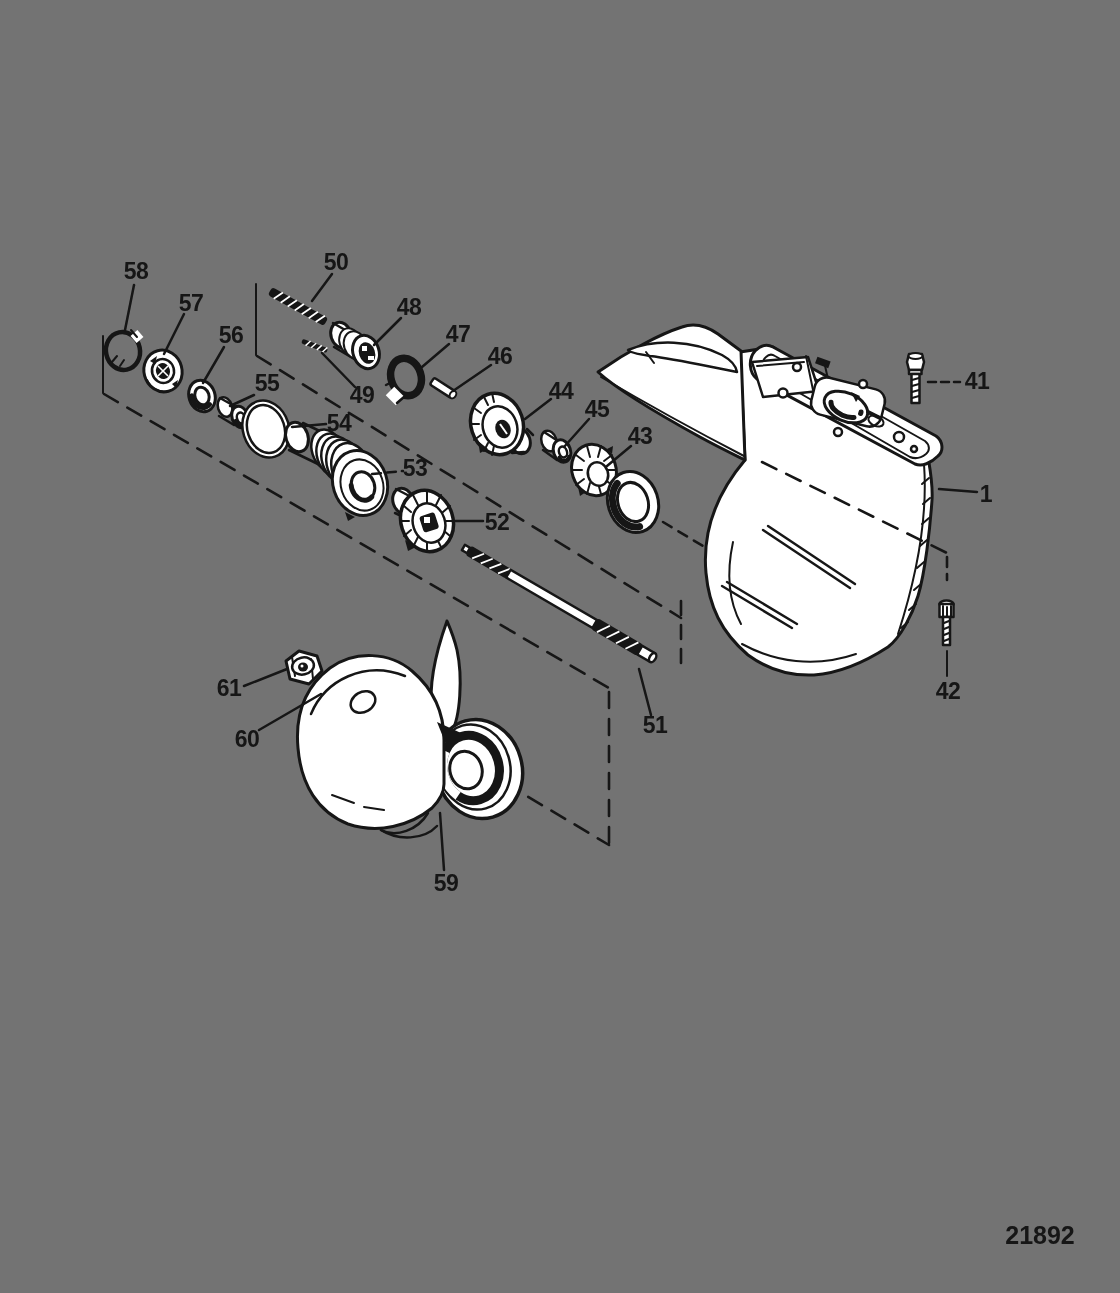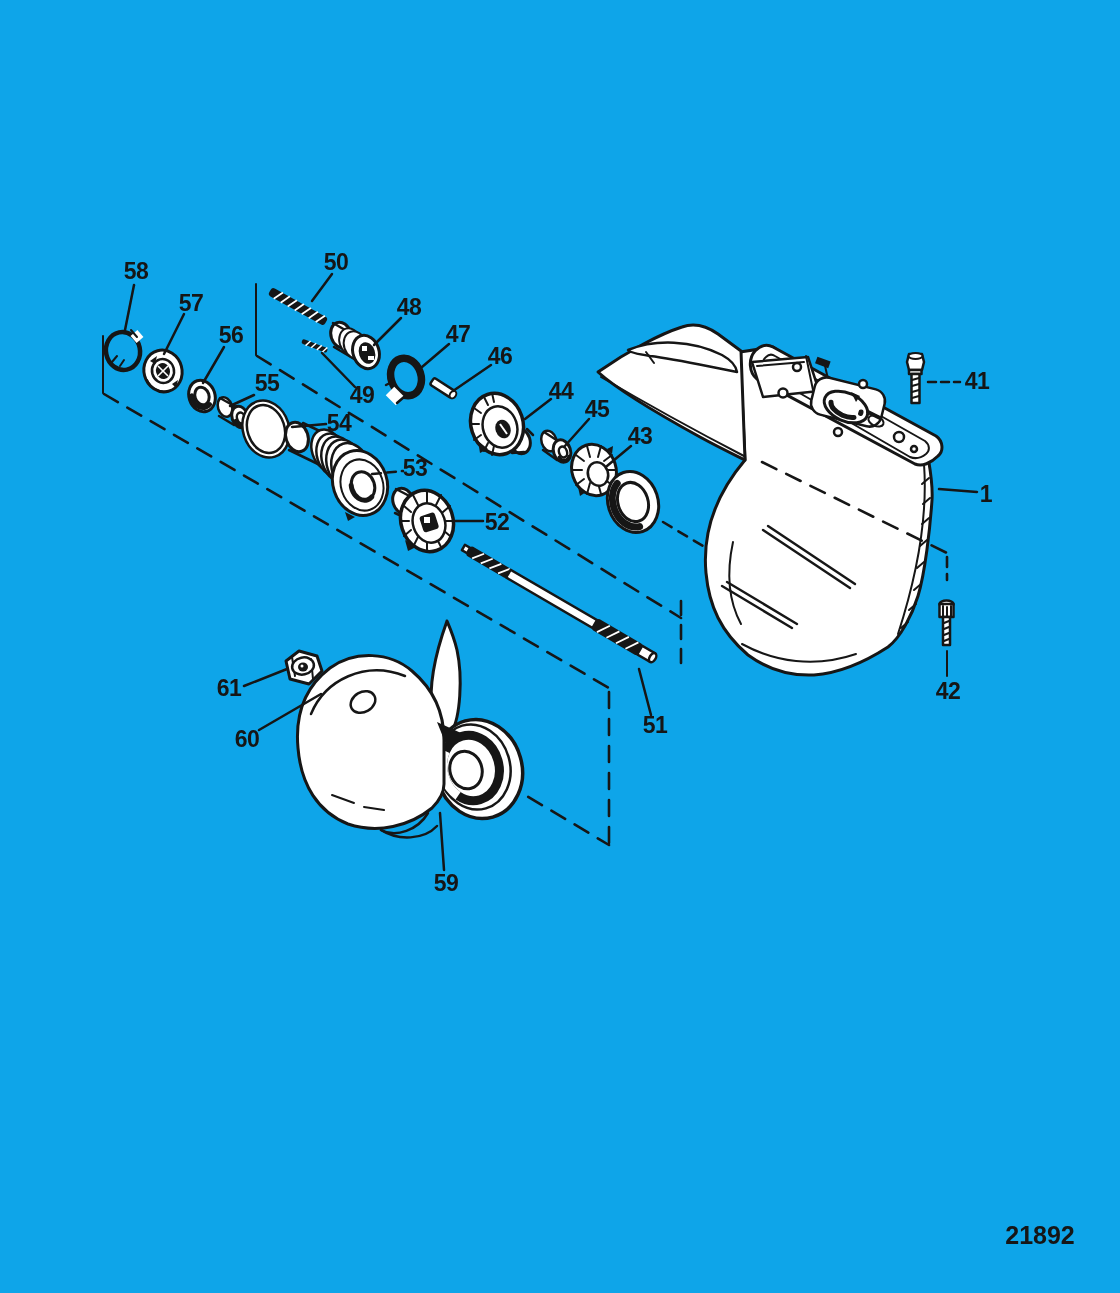--- a/index.html
+++ b/index.html
@@ -1,16 +1,16 @@
 <!DOCTYPE html>
 <html><head>
 <meta charset="utf-8">
 <style>
   html,body{margin:0;padding:0;background:#ffffff;}
-  .stage{position:relative;width:1120px;height:1293px;background:#0ea5e9;overflow:hidden;
+  .stage{position:relative;width:1120px;height:1293px;background:#737373;overflow:hidden;
          font-family:"Liberation Sans", sans-serif;}
   svg{display:block}
   .lbl{font-family:"Liberation Sans", sans-serif;font-weight:700;font-size:23px;fill:#161616;
        letter-spacing:-0.5px;}
   .num{font-family:"Liberation Sans", sans-serif;font-weight:700;font-size:25px;fill:#161616;}
   .ink{stroke:#161616;fill:none;stroke-linecap:round;stroke-linejoin:round;}
   .wfill{fill:#ffffff;}
 </style>
 </head>
 <body>

